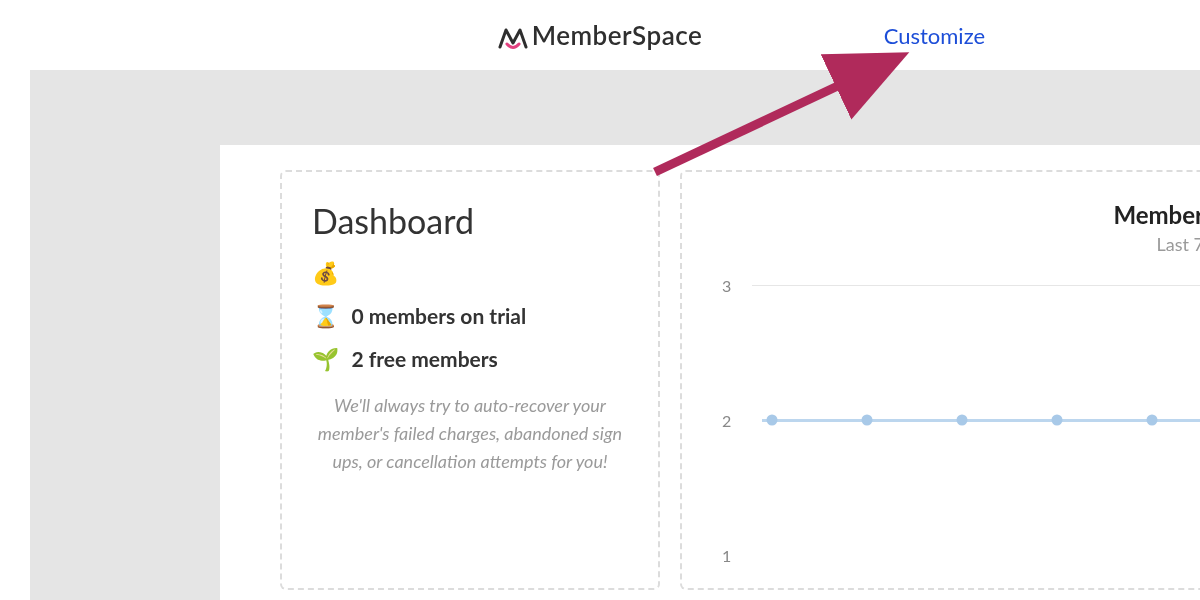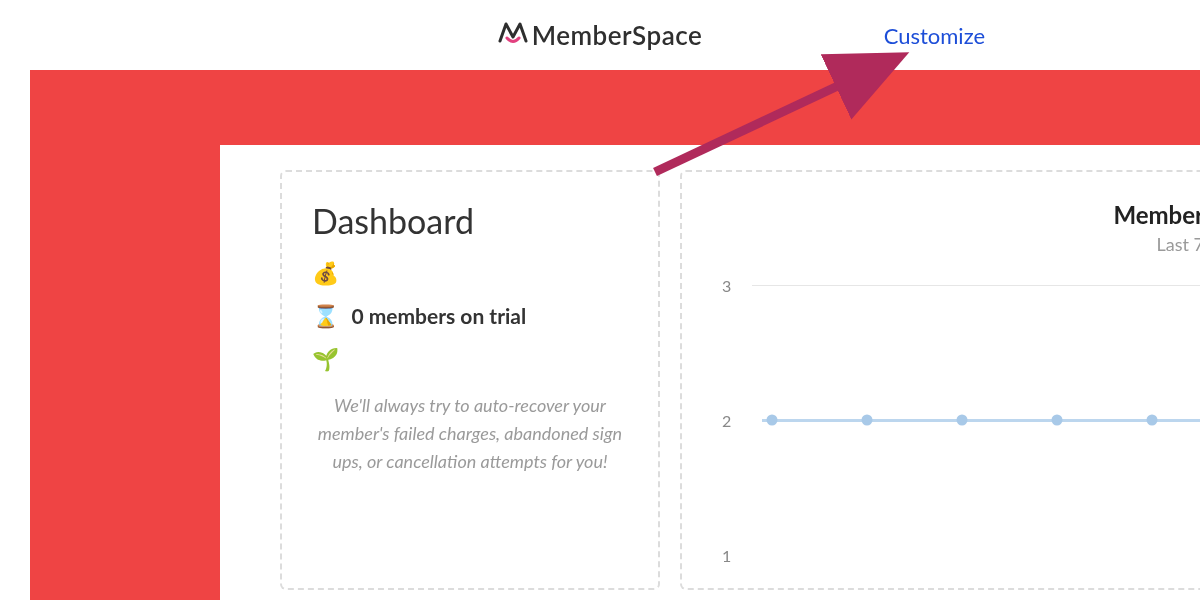--- a/index.html
+++ b/index.html
@@ -8,21 +8,21 @@
   .topbar {
     height: 70px;
     display: flex;
     align-items: center;
     justify-content: center;
     position: relative;
     background: #fff;
   }
   .brand {
     display: flex;
-    align-items: flex-start;
+    align-items: flex-end;
     gap: 4px;
     font-size: 26px;
     font-weight: 600;
     color: #2f2f2f;
     letter-spacing: 0.5px;
   }
   .topnav-customize {
     position: absolute;
     right: 215px;
     top: 22px;
@@ -31,21 +31,21 @@
     font-weight: 400;
     cursor: pointer;
   }
 
   .page-bg {
     position: absolute;
     top: 70px;
     left: 30px;
     right: 0;
     bottom: 0;
-    background: #ef4444;
+    background: #e5e5e5;
     text-decoration: underline;
   }
   .content-surface {
     position: absolute;
     top: 75px;
     left: 190px;
     right: 0;
     bottom: 0;
     background: #fff;
   }
@@ -177,20 +177,21 @@
 
       <div class="stat">
         <span class="emoji">💰</span>
       </div>
       <div class="stat">
         <span class="emoji">⌛</span>
         <span>0 members on trial</span>
       </div>
       <div class="stat">
         <span class="emoji">🌱</span>
+        <span>2 free members</span>
       </div>
 
       <p class="helper">We'll always try to auto-recover your member's failed charges, abandoned sign ups, or cancellation attempts for you!</p>
     </div>
 
     <div class="panel panel-right">
       <div class="chart-title">Member</div>
       <div class="chart-subtitle">Last 7</div>
 
       <div class="chart-area">

